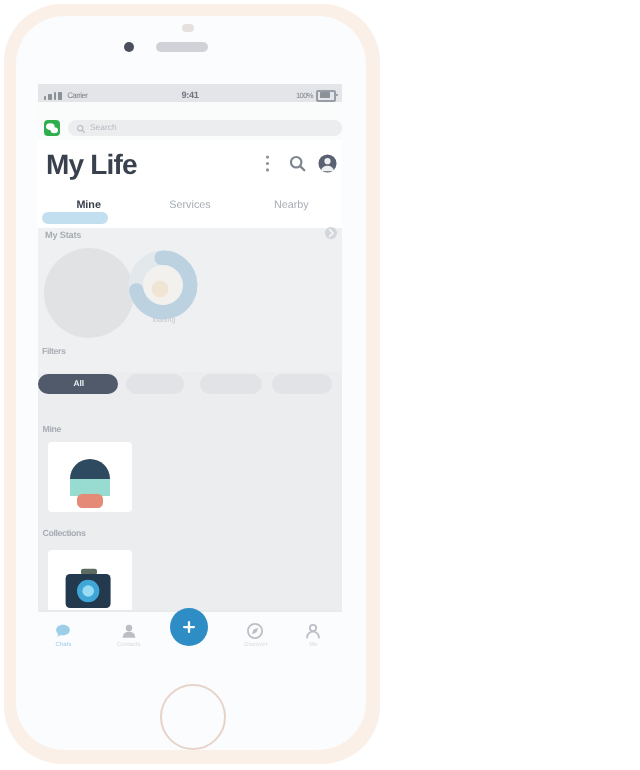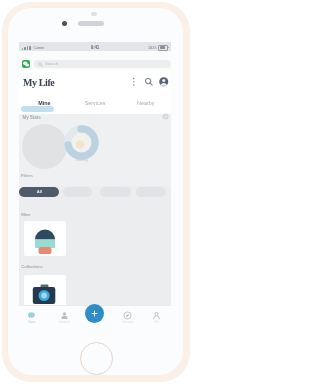--- a/index.html
+++ b/index.html
@@ -43,22 +43,22 @@
 
   
   .searchrow{position:absolute;left:0;top:9px;width:152px;height:19px;background:#fafbfb;}
   .wxlogo{position:absolute;left:2.5px;top:9px;width:8px;height:8px;display:block;}
   .srch{position:absolute;left:15px;top:9px;width:133px;height:8px;border-radius:4px;
     background:#ebedef;display:flex;align-items:center;padding-left:4px;gap:2px;}
   .srch .ph{font-size:4.2px;color:#b6bac1;line-height:8px;}
 
   
   .header{position:absolute;left:0;top:28px;width:152px;height:23px;background:#ffffff;}
-  .h-title{position:absolute;left:4px;top:8px;font-size:10px;font-weight:bold;
-    color:#39414f;letter-spacing:-.4px;line-height:9px;font-family:Liberation Serif, serif;}
+  .h-title{position:absolute;left:4px;top:8px;font-size:14px;font-weight:bold;
+    color:#39414f;letter-spacing:-.4px;line-height:9px;}
   .h-acts{position:absolute;right:2.5px;top:7px;display:flex;align-items:center;gap:5.5px;}
   .h-acts .ic{width:9.5px;height:9.5px;display:block;}
 
   
   .tabbar{position:absolute;left:0;top:51px;width:152px;height:21px;background:#ffffff;display:flex;}
   .tab{flex:1;text-align:center;font-size:5.4px;color:#a6acb4;line-height:11px;position:relative;
     padding-top:5px;}
   .tab.on{color:#39414e;font-weight:bold;}
   .tabline{position:absolute;left:2px;bottom:2px;width:33px;height:6px;
     border-radius:3px;background:#c2dff0;display:block;}

